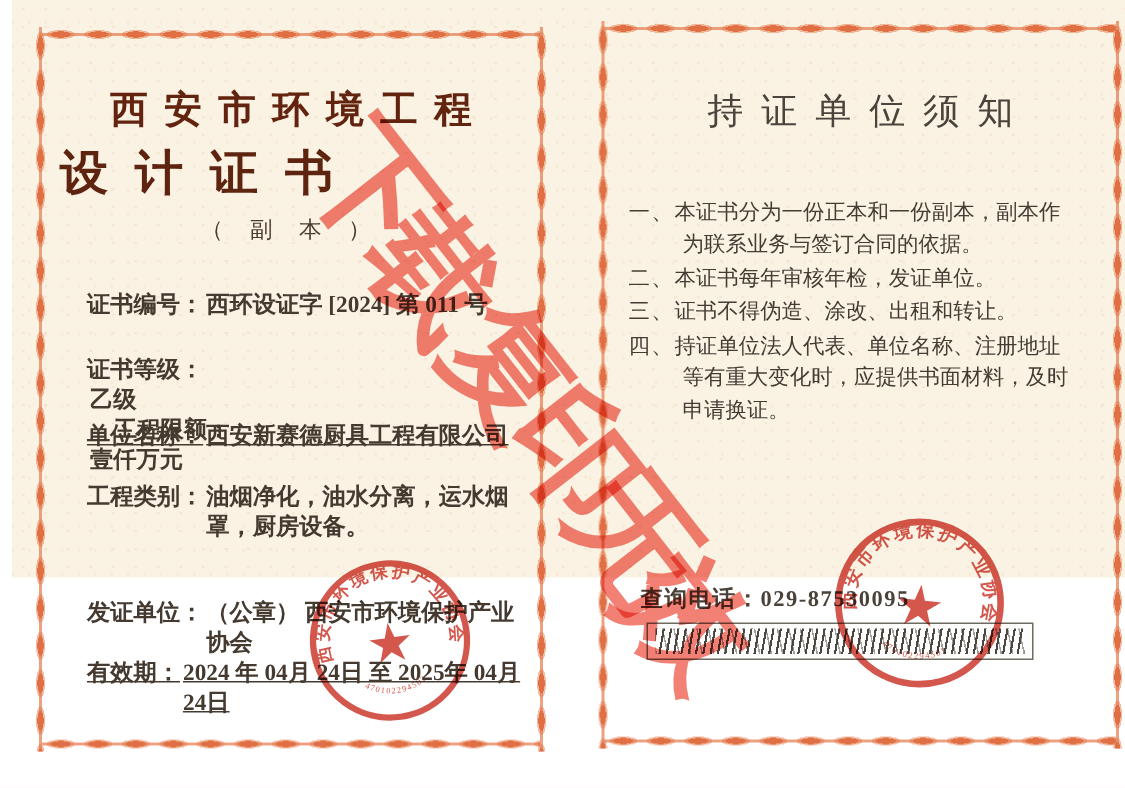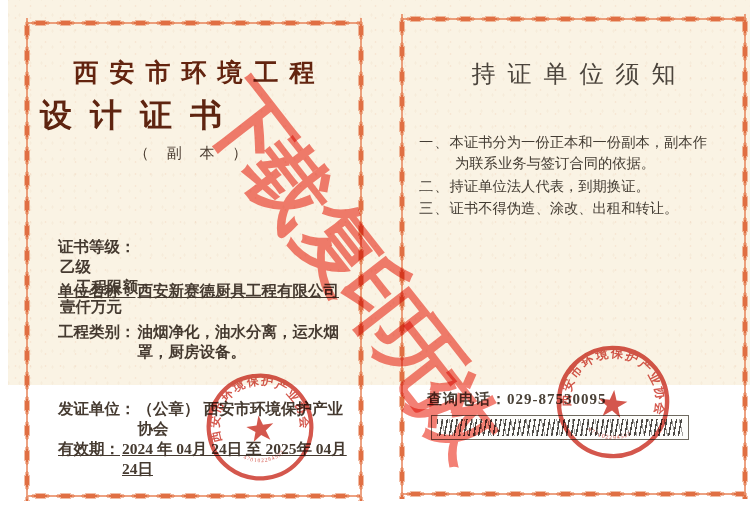--- a/index.html
+++ b/index.html
@@ -90,20 +90,24 @@
   <div class="page page-left">
     <div class="orn orn-h orn-top"></div>
     <div class="orn orn-h orn-bottom"></div>
     <div class="orn orn-v orn-left"></div>
     <div class="orn orn-v orn-right"></div>
 
     <div class="lp-title1">西安市环境工程</div>
     <div class="lp-title2">设计证书</div>
     <div class="lp-sub">（ 副 本 ）</div>
 
+    <div class="field f0">
+      <span class="lab">证书编号：</span>
+      <span class="val">西环设证字 [2024] 第 011 号</span>
+    </div>
     <div class="field f1">
       <span class="lab">证书等级：</span>
       <span class="val">乙级</span>
       <span class="lab2">工程限额：</span>
       <span class="val">壹仟万元</span>
     </div>
     <div class="field f2">
       <span class="lab">单位名称：</span>
       <span class="val">西安新赛德厨具工程有限公司</span>
     </div>
@@ -124,22 +128,23 @@
   <div class="page page-right">
     <div class="orn orn-h orn-top"></div>
     <div class="orn orn-h orn-bottom"></div>
     <div class="orn orn-v orn-left"></div>
     <div class="orn orn-v orn-right"></div>
 
     <div class="rp-title">持证单位须知</div>
 
     <div class="notices">
       <div class="notice"><span class="no">一、</span><span class="txt">本证书分为一份正本和一份副本，副本作为联系业务与签订合同的依据。</span></div>
-      <div class="notice"><span class="no">二、</span><span class="txt">持证单位法人代表，到期换证。</span></div>
+      <div class="notice"><span class="no">二、</span><span class="txt">本证书每年审核年检，发证单位。</span></div>
       <div class="notice"><span class="no">三、</span><span class="txt">证书不得伪造、涂改、出租和转让。</span></div>
+      <div class="notice"><span class="no">四、</span><span class="txt">持证单位法人代表、单位名称、注册地址等有重大变化时，应提供书面材料，及时申请换证。</span></div>
     </div>
 
     <div class="rp-phone">
       <span>查询电话：</span><span>029-87530095</span>
     </div>
 
     <div class="code-box">
       <div class="strokes"></div>
     </div>
   </div>

